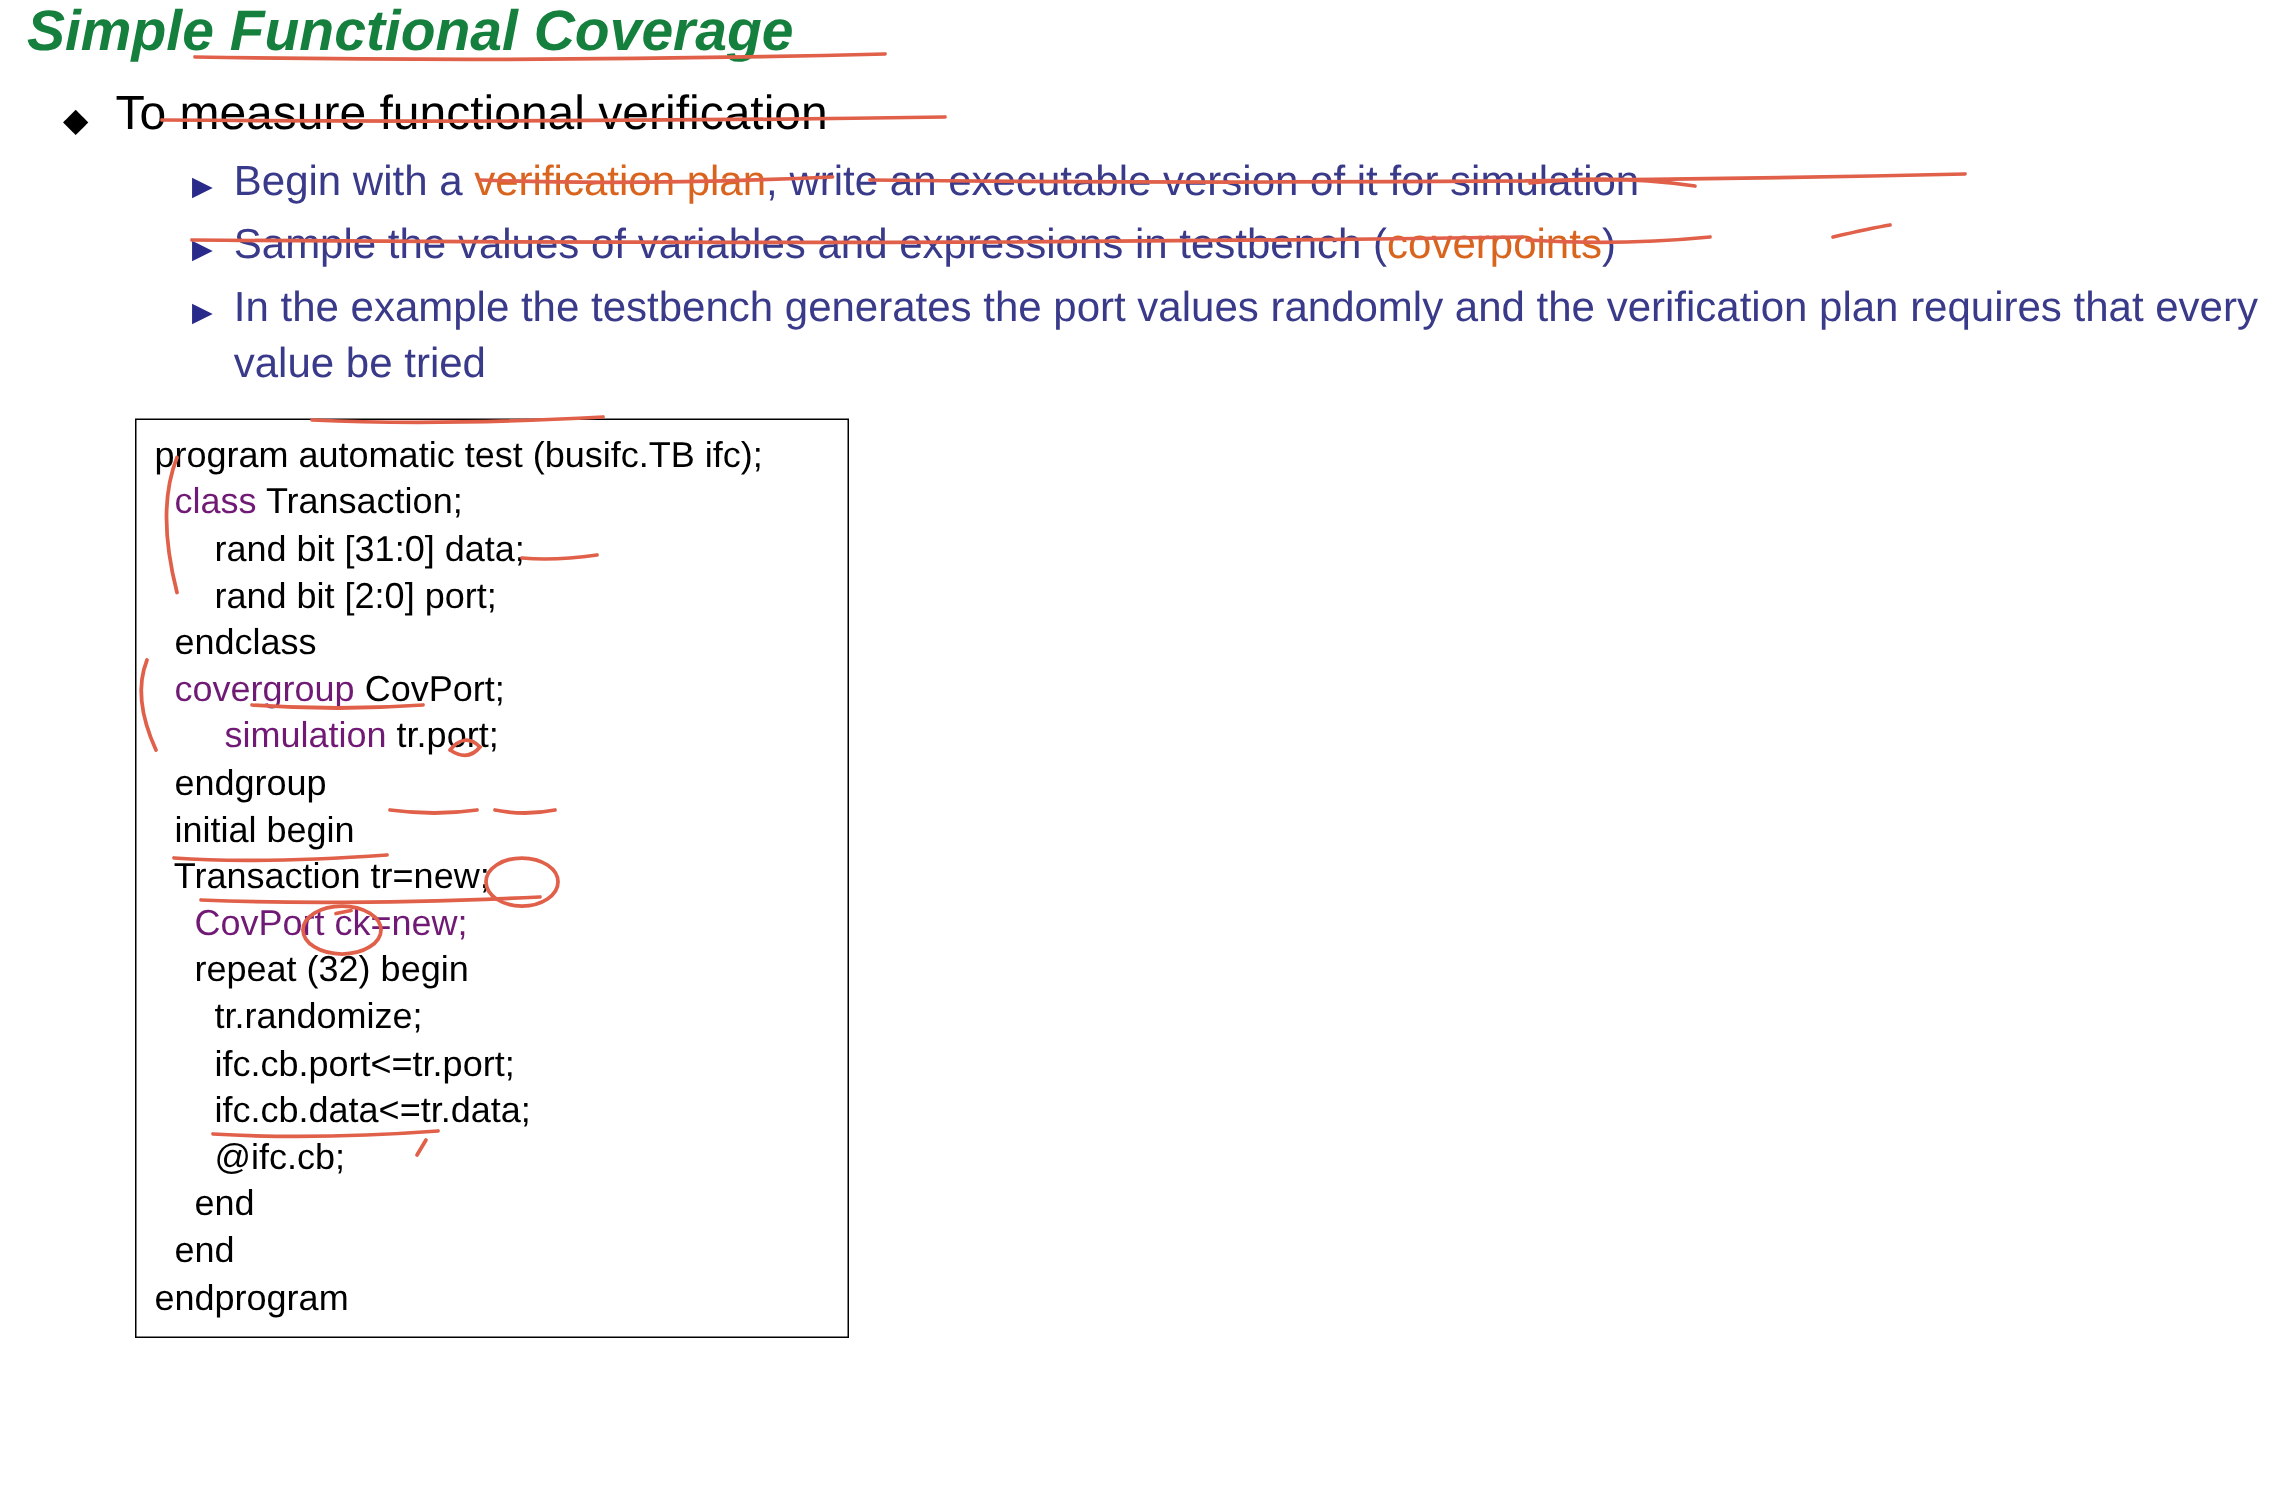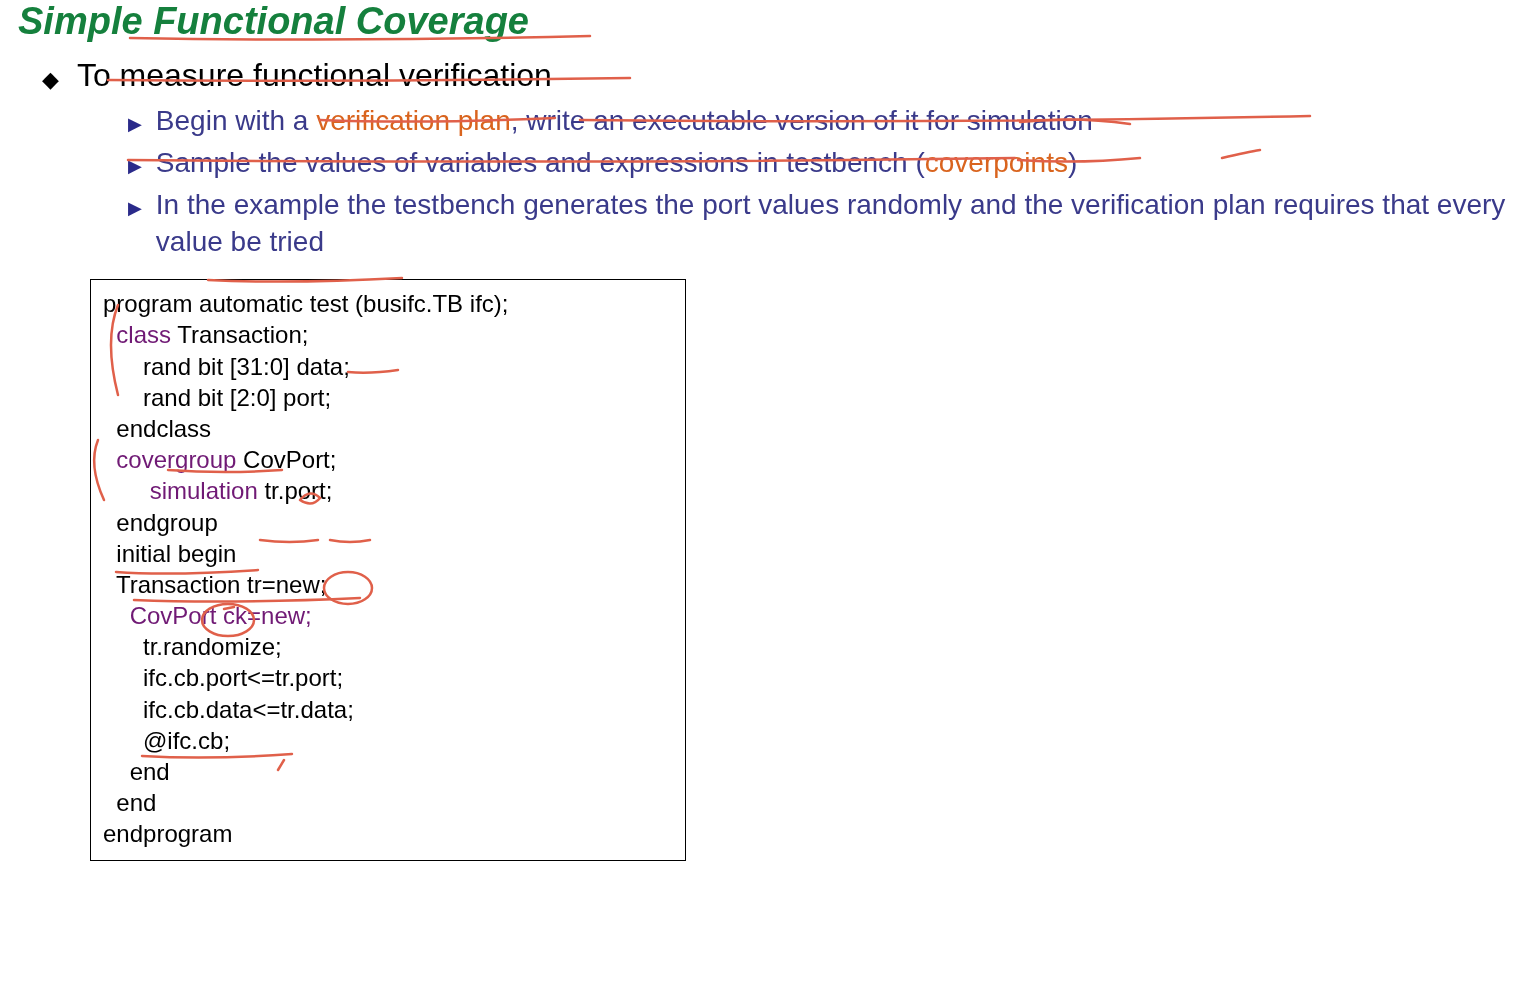--- a/index.html
+++ b/index.html
@@ -47,21 +47,21 @@
       font-size: 18px;
       margin-right: 14px;
       margin-top: 10px;
       flex-shrink: 0;
     }
     .sub-item .txt { flex: 1; }
     .orange { color: #d9641e; }
     .codebox {
       border: 1.5px solid #000;
       margin: 18px 0 0 90px;
-      width: 596px;
+      width: 476px;
       padding: 8px 12px 10px 12px;
       font-family: Verdana, Geneva, sans-serif;
       font-size: 24px;
       line-height: 1.3;
       color: #000;
     }
     .codeline { white-space: pre; }
     .kw { color: #701a75; }
     .annot-svg {
       position: absolute;
@@ -106,20 +106,21 @@
     <div class="codeline"><span>  </span><span class="kw">class</span><span> Transaction;</span></div>
     <div class="codeline">      rand bit [31:0] data;</div>
     <div class="codeline">      rand bit [2:0] port;</div>
     <div class="codeline">  endclass</div>
     <div class="codeline"><span>  </span><span class="kw">covergroup</span><span> CovPort;</span></div>
     <div class="codeline"><span>       </span><span class="kw">simulation</span><span> tr.port;</span></div>
     <div class="codeline">  endgroup</div>
     <div class="codeline">  initial begin</div>
     <div class="codeline">  Transaction tr=new;</div>
     <div class="codeline"><span>    </span><span class="kw">CovPort ck=new;</span></div>
+    <div class="codeline">    repeat (32) begin</div>
     <div class="codeline">      tr.randomize;</div>
     <div class="codeline">      ifc.cb.port&lt;=tr.port;</div>
     <div class="codeline">      ifc.cb.data&lt;=tr.data;</div>
     <div class="codeline">      @ifc.cb;</div>
     <div class="codeline">    end</div>
     <div class="codeline">  end</div>
     <div class="codeline">endprogram</div>
   </div>
 
   <svg class="annot-svg" width="1521" height="1004">

